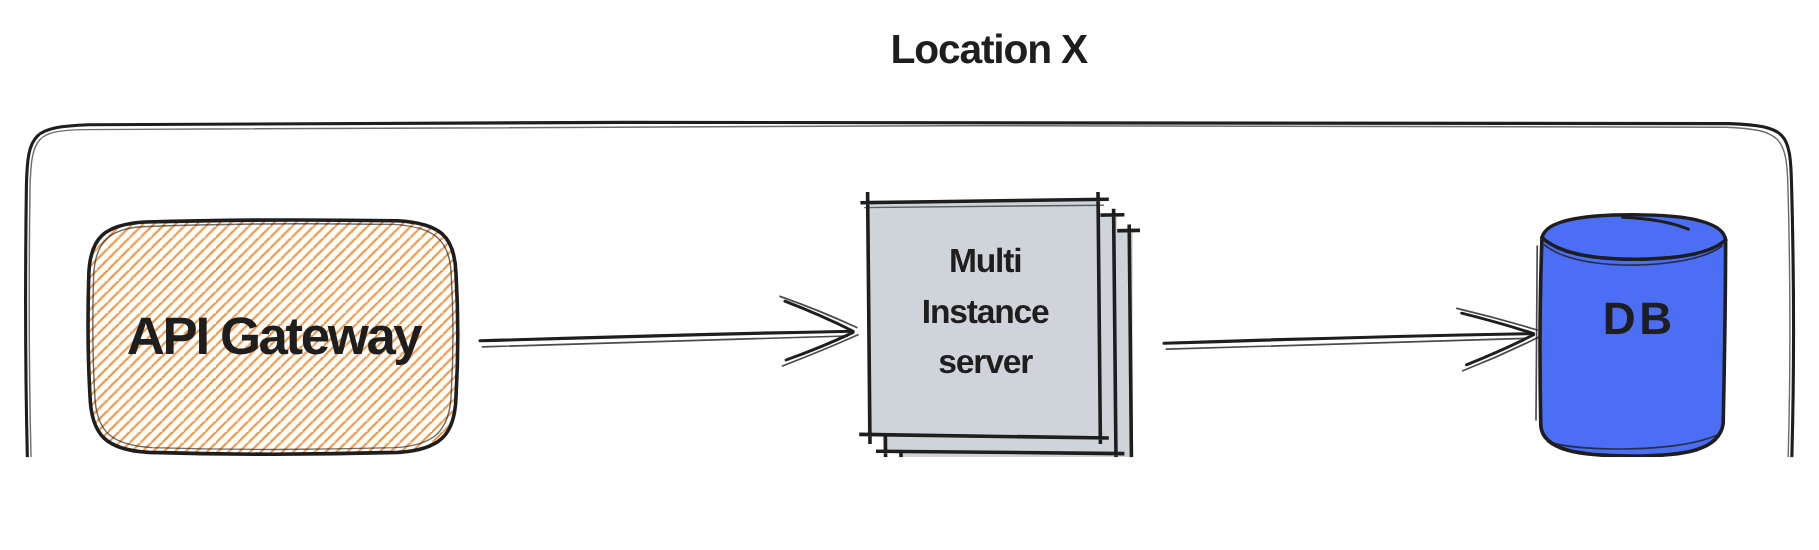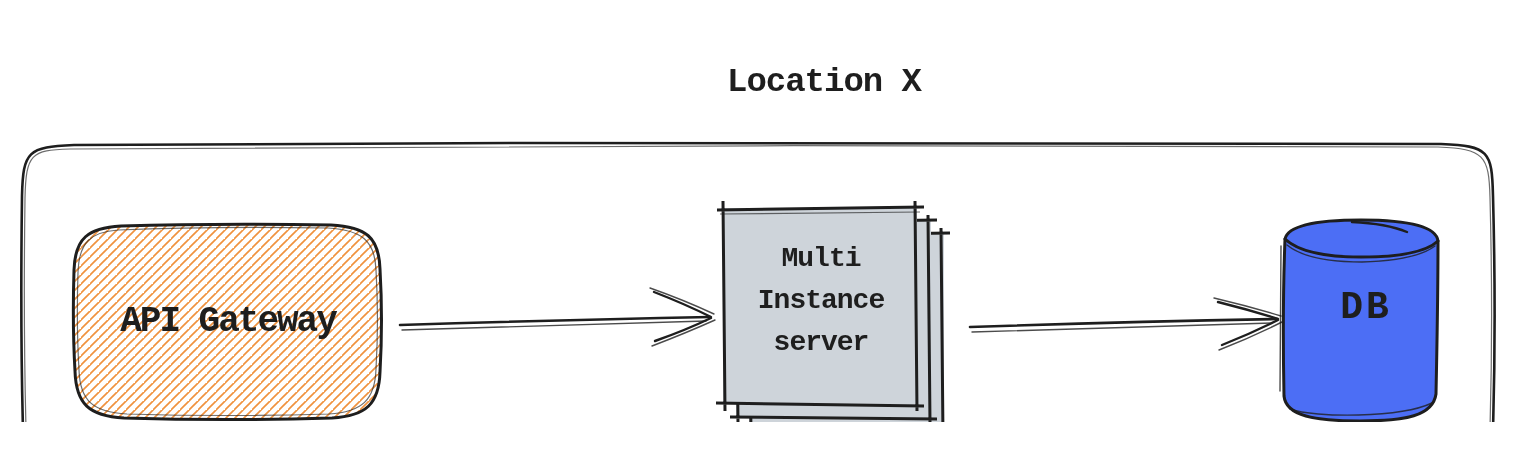--- a/index.html
+++ b/index.html
@@ -7,24 +7,23 @@
     --orange:#f0923e;
     --gray:#ced4da;
     --blue:#4c6ef5;
     --background:#ffffff;
   }
   html,body{margin:0;padding:0;background:var(--background);}
   .canvas{
     position:relative;
     width:1516px;height:381px;
     background:var(--background);
-    font-family:Liberation Mono, monospace;
+    font-family:Liberation Sans, sans-serif;
     color:var(--ink);
     overflow:hidden;
-    margin-top:41px;
   }
   .artwork{position:absolute;left:0;top:0;width:1516px;height:458px;}
   
   .ink{stroke:var(--ink);fill:none;stroke-linecap:round;stroke-linejoin:round;}
   .w3{stroke-width:3;}
   .w26{stroke-width:2.6;}
   .w24{stroke-width:2.4;}
   .thin{stroke-width:1.4;opacity:.8;}
   .thin2{stroke-width:1.2;opacity:.65;}
   .butt{stroke-linecap:butt;}
@@ -36,21 +35,21 @@
     position:absolute;
     transform:translate(-50%,-50%);
     text-align:center;
     font-weight:700;
     color:var(--ink);
     white-space:pre-line;
     line-height:1.15;
     user-select:none;
   }
   .title-label{left:824px;top:42px;font-size:34px;letter-spacing:-1px;}
-  .api-label{left:228px;top:281px;font-size:36px;letter-spacing:-2px;}
+  .api-label{left:228px;top:281px;font-size:44px;letter-spacing:-2px;}
   .server-label{left:821px;top:260px;font-size:28px;line-height:42px;letter-spacing:-1px;}
   .db-label{left:1366px;top:267px;font-size:38px;letter-spacing:3px;}
 </style>
 </head>
 <body>
 
 <div class="canvas">
 
   <svg class="artwork" viewBox="0 0 1516 458" xmlns="http://www.w3.org/2000/svg">
     <defs>

